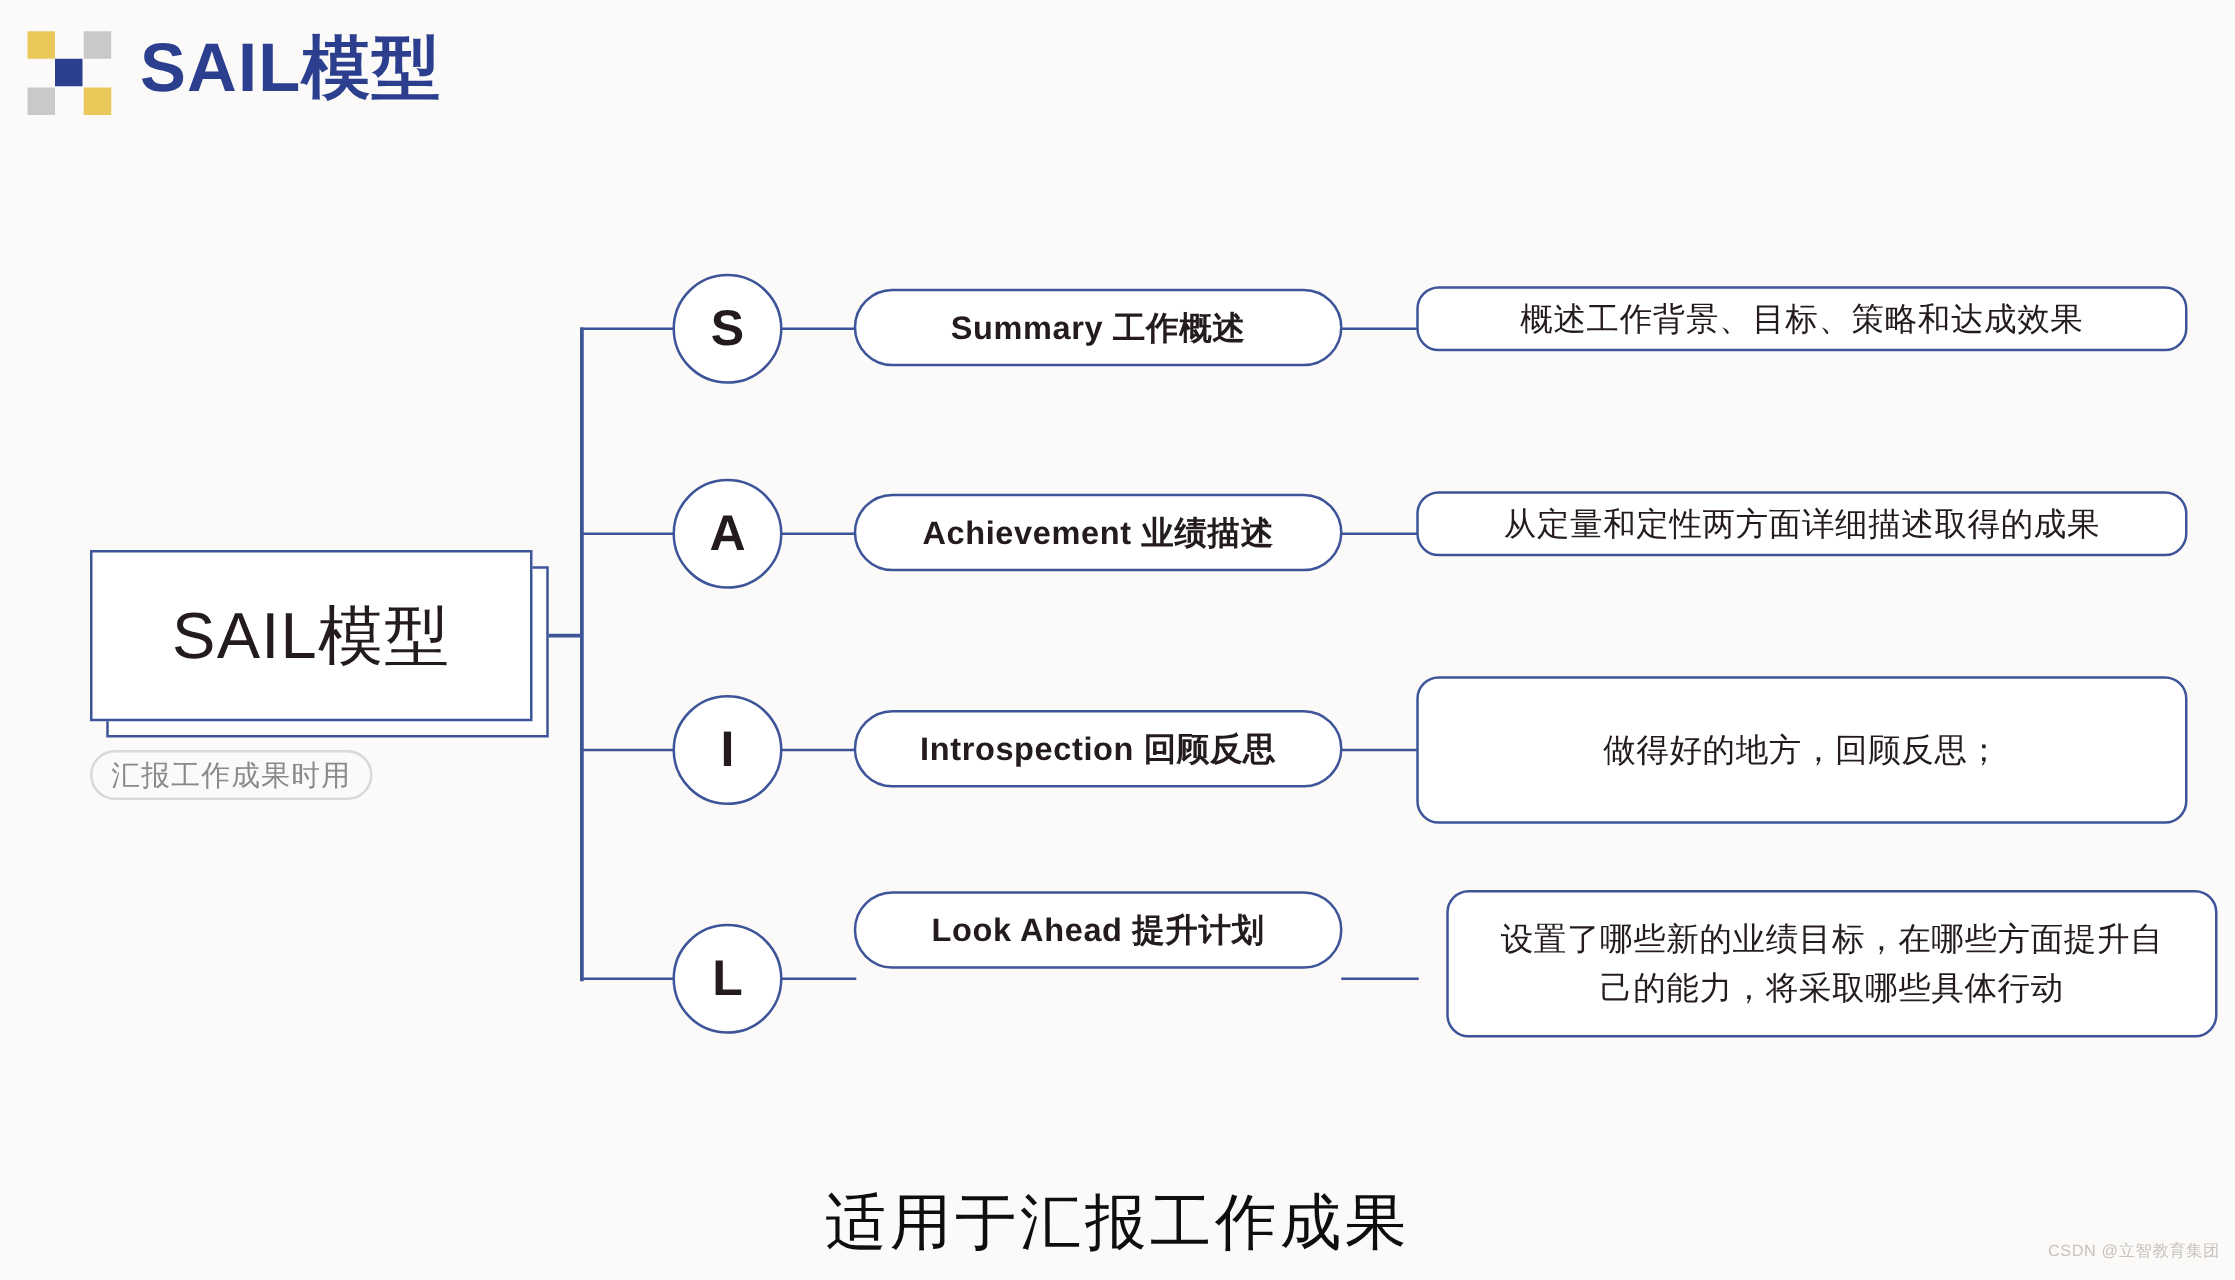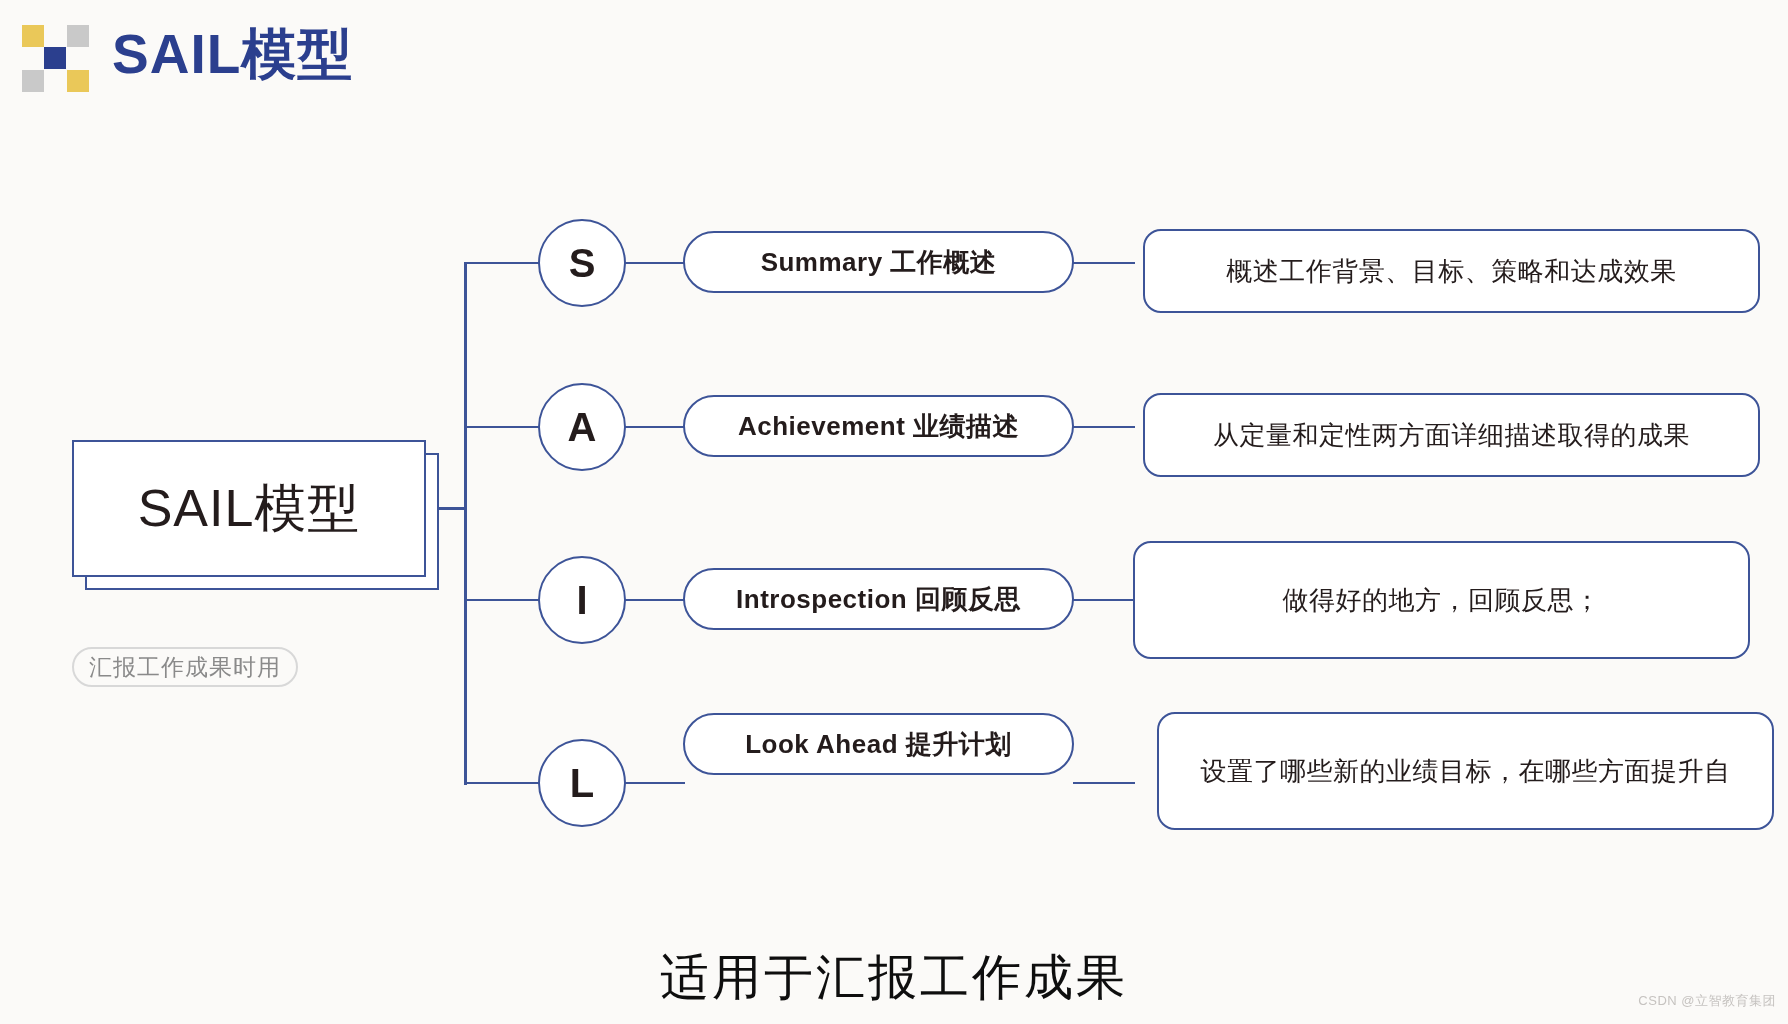--- a/index.html
+++ b/index.html
@@ -38,21 +38,21 @@
   .center-box{
     position:absolute;left:72px;top:440px;width:354px;height:137px;
     background:#fff;border:2.5px solid #3d5498;z-index:2;box-sizing:border-box;
     display:flex;align-items:center;justify-content:center;
   }
   .center-box .txt{font-size:52px;font-weight:500;color:#241c1c;letter-spacing:1px;}
   .center-tag{
     position:absolute;left:72px;top:600px;width:226px;height:40px;z-index:2;
     border:2px solid #d8d8d8;border-radius:22px;background:#fbfaf8;
     display:flex;align-items:center;justify-content:center;box-sizing:border-box;
-    font-size:23px;color:#8a8a8a;letter-spacing:1px;margin-top:47px;
+    font-size:23px;color:#8a8a8a;letter-spacing:1px;
   }
 
   
   .circle{
     position:absolute;left:538px;width:88px;height:88px;border-radius:50%;
     background:#fff;border:2.5px solid #3d5498;box-sizing:border-box;z-index:2;
     display:flex;align-items:center;justify-content:center;
   }
   .circle .letter{font-size:40px;font-weight:600;color:#241c1c;}
   .pill{
@@ -60,21 +60,21 @@
     background:#fff;border:2.5px solid #3d5498;box-sizing:border-box;z-index:2;
     display:flex;align-items:center;justify-content:center;
   }
   .pill .txt{font-size:26px;font-weight:600;color:#241c1c;letter-spacing:.5px;}
   .dbox{
     position:absolute;left:1133px;width:617px;border-radius:18px;
     background:#fff;border:2.5px solid #3d5498;box-sizing:border-box;z-index:2;
     display:flex;flex-direction:column;align-items:center;justify-content:center;
   }
   .dbox .dtxt{font-size:26px;font-weight:500;color:#241c1c;line-height:1.5;text-align:center;display:block;letter-spacing:.5px;}
-  .dbox.short{height:84px;margin-left:10px;}
+  .dbox.short{height:52px;}
   .dbox.tall{height:118px;}
 
   
   .r1 .circle{top:219px;} .r1 .pill{top:231px;} .r1 .dbox{top:229px;}
   .r1 .hline{top:261.5px;}
   .r2 .circle{top:383px;} .r2 .pill{top:395px;} .r2 .dbox{top:393px;}
   .r2 .hline{top:425.5px;}
   .r3 .circle{top:556px;} .r3 .pill{top:568px;} .r3 .dbox{top:541px;}
   .r3 .hline{top:598.5px;}
   .r4 .circle{top:739px;} .r4 .pill{top:713px;} .r4 .dbox{top:712px;margin-left:24px;}
@@ -171,19 +171,20 @@
     <div class="circle">
       <span class="letter">L</span>
     </div>
     <div class="line hline h-circle-pill"></div>
     <div class="pill">
       <span class="txt">Look Ahead 提升计划</span>
     </div>
     <div class="line hline h-pill-box"></div>
     <div class="dbox tall">
       <span class="dtxt">设置了哪些新的业绩目标，在哪些方面提升自</span>
+      <span class="dtxt">己的能力，将采取哪些具体行动</span>
     </div>
   </div>
 
   <div class="caption">适用于汇报工作成果</div>
   <div class="watermark">CSDN @立智教育集团</div>
 
 </div>
 
 </body></html>

